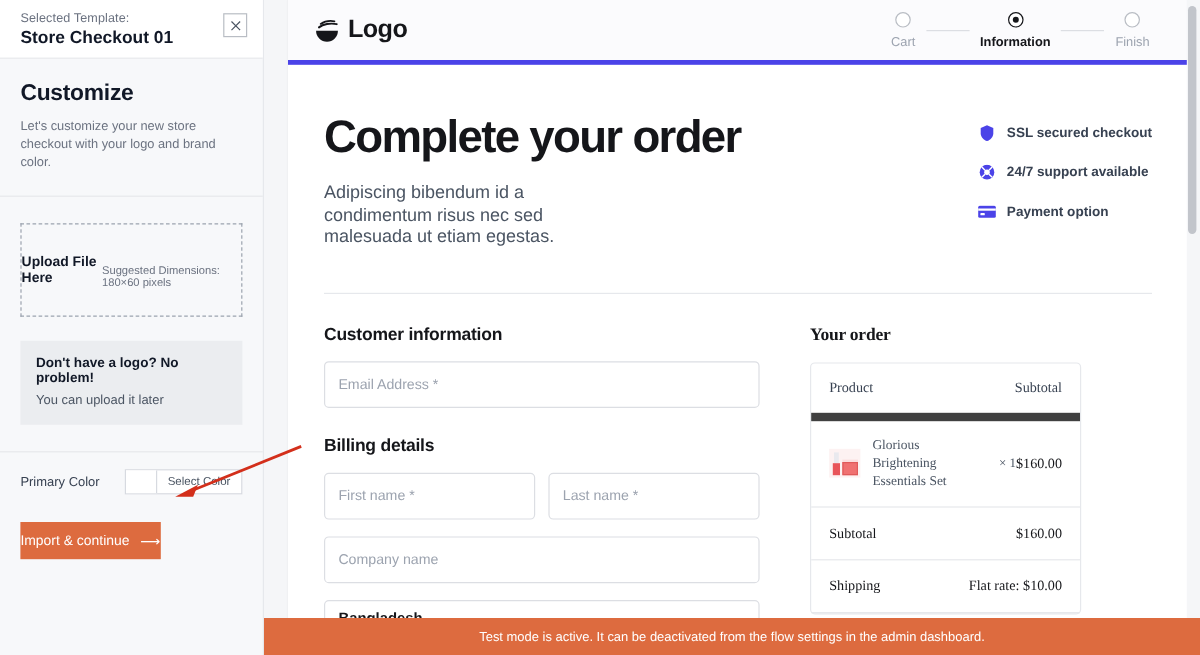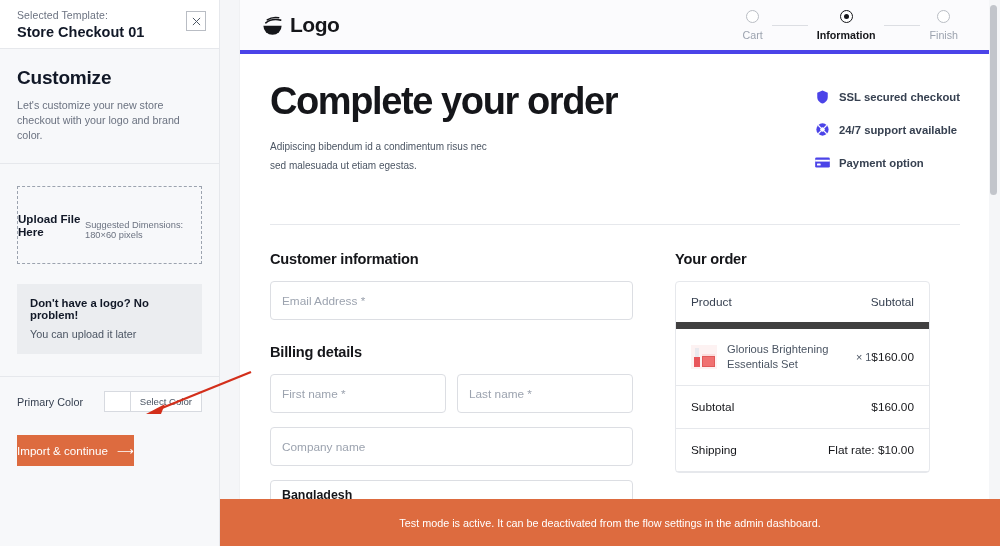--- a/index.html
+++ b/index.html
@@ -115,38 +115,38 @@
   }
   .radio.active { border-color: #15161a; }
   .radio.active::after { content: ""; width: 5px; height: 5px; border-radius: 50%; background: #15161a; }
   .step-label { font-size: 10.7px; color: #9ca3af; }
   .step.active .step-label { color: #15161a; font-weight: bold; }
   .step-sep { width: 36px; height: 1px; background: #dcdee3; margin: 0 9px; }
 
   .progress-track { height: 4px; background: #eceef1; position: relative; }
   .progress-fill { height: 4px; background: #4b43e8; width: 100%; }
 
-  .content { padding: 27px 30px 0 30px; }
+  .content { padding: 41px 30px 0 30px; }
   .hero { display: flex; justify-content: space-between; align-items: flex-start; }
   .hero-left { width: 400px; }
   .hero-title {
     font-size: 38px; font-weight: bold; color: #15161a;
     line-height: 41px; letter-spacing: -1.4px;
   }
-  .hero-sub { font-size: 10px; color: #4b5563; line-height: 18.5px; margin-top: 16px; width: 225px; }
+  .hero-sub { font-size: 15px; color: #4b5563; line-height: 18.5px; margin-top: 16px; width: 225px; }
   .hero-right { margin-top: 8px; }
   .trust-row { display: flex; align-items: center; gap: 9px; margin-bottom: 18px; }
   .trust-label { font-size: 11.3px; font-weight: bold; color: #374151; }
   .trust-icon { width: 15px; height: 15px; display: flex; align-items: center; justify-content: center; }
 
   .hr { height: 1px; background: #e6e8ec; margin: 36px 0 0 0; }
 
   .cols { display: flex; gap: 42px; padding-top: 26px; }
   .col-left { width: 363px; }
-  .col-right { width: 255px; }
+  .col-right { width: 226px; font-family: Liberation Serif, serif; }
   .sec-title { font-size: 14.6px; font-weight: bold; color: #15161a; letter-spacing: -.2px; }
 
   .field {
     border: 1px solid #dcdee3; border-radius: 4px;
     height: 39px; margin-top: 14px;
     display: flex; align-items: center;
     padding: 0 11px; background: #fff;
   }
   .field .ph { font-size: 11.8px; color: #9ca3af; }
   .row2 { display: flex; gap: 11px; }
@@ -196,21 +196,21 @@
     position: absolute; right: 2px; top: 0; width: 9px; height: 546px;
     background: #f5f6f8;
   }
   .scroll-thumb {
     position: absolute; left: 1px; top: 5px; width: 7px; height: 190px;
     background: #c2c5cb; border-radius: 4px;
   }
 
   
   .test-banner {
-    position: absolute; left: 220px; bottom: 0; width: 780px; height: 47px;
+    position: absolute; left: 220px; bottom: 0; width: 780px; height: 31px;
     background: #dd6b3f; color: #fff;
     display: flex; align-items: center; justify-content: center;
     font-size: 10.8px;
     z-index: 20;
   }
 
   
   .annot { position: absolute; left: 0; top: 0; width: 1000px; height: 546px; pointer-events: none; z-index: 30; }
 </style>
 </head>

